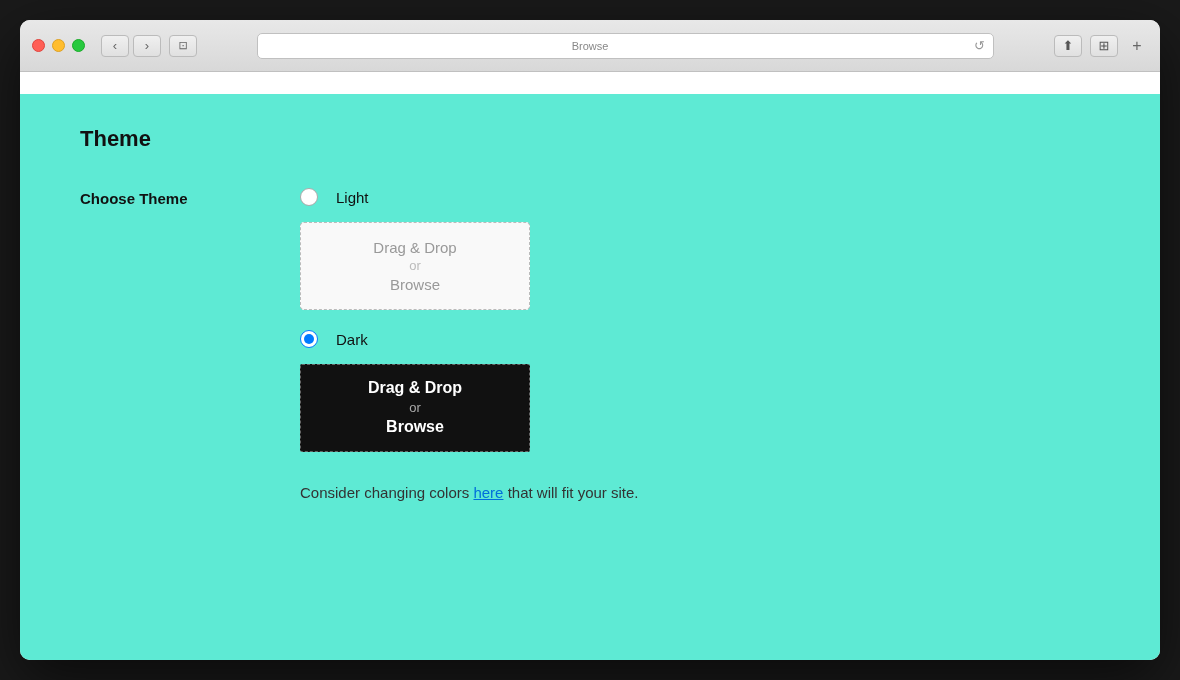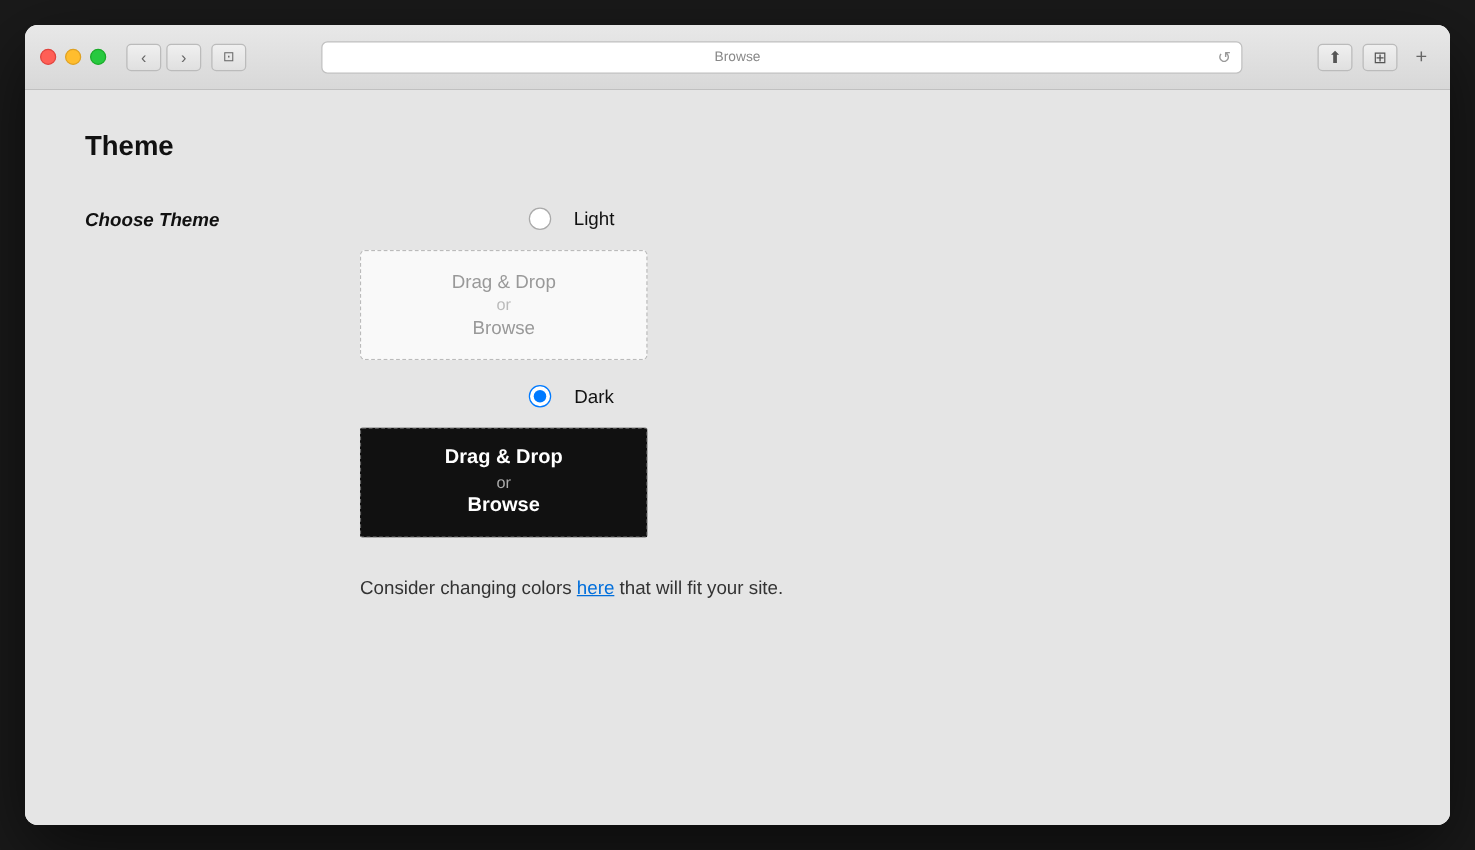--- a/index.html
+++ b/index.html
@@ -142,23 +142,24 @@
       align-items: center;
       justify-content: center;
       font-size: 16px;
       color: #666;
       margin-left: 8px;
     }
 
     
     .content {
       flex: 1;
-      background: #e5e5e5;
-      padding: 32px 48px;
+      background: #5eead4;
+      padding: 32px 60px;
       overflow-y: auto;
+      margin-top: 22px;
     }
 
     .page-title {
       font-size: 22px;
       font-weight: 700;
       color: #111;
       margin-bottom: 36px;
     }
 
     .theme-section {
@@ -166,34 +167,32 @@
       gap: 60px;
       align-items: flex-start;
     }
 
     .section-label {
       font-size: 15px;
       font-weight: 700;
       color: #111;
       min-width: 160px;
       padding-top: 2px;
-      font-style: italic;
     }
 
     .theme-options {
       display: flex;
       flex-direction: column;
       gap: 12px;
     }
 
     .radio-row {
       display: flex;
       align-items: center;
       gap: 18px;
-      justify-content: center;
     }
 
     .radio-outer {
       width: 18px;
       height: 18px;
       border-radius: 50%;
       border: 1.5px solid #aaa;
       background: #fff;
       display: flex;
       align-items: center;

